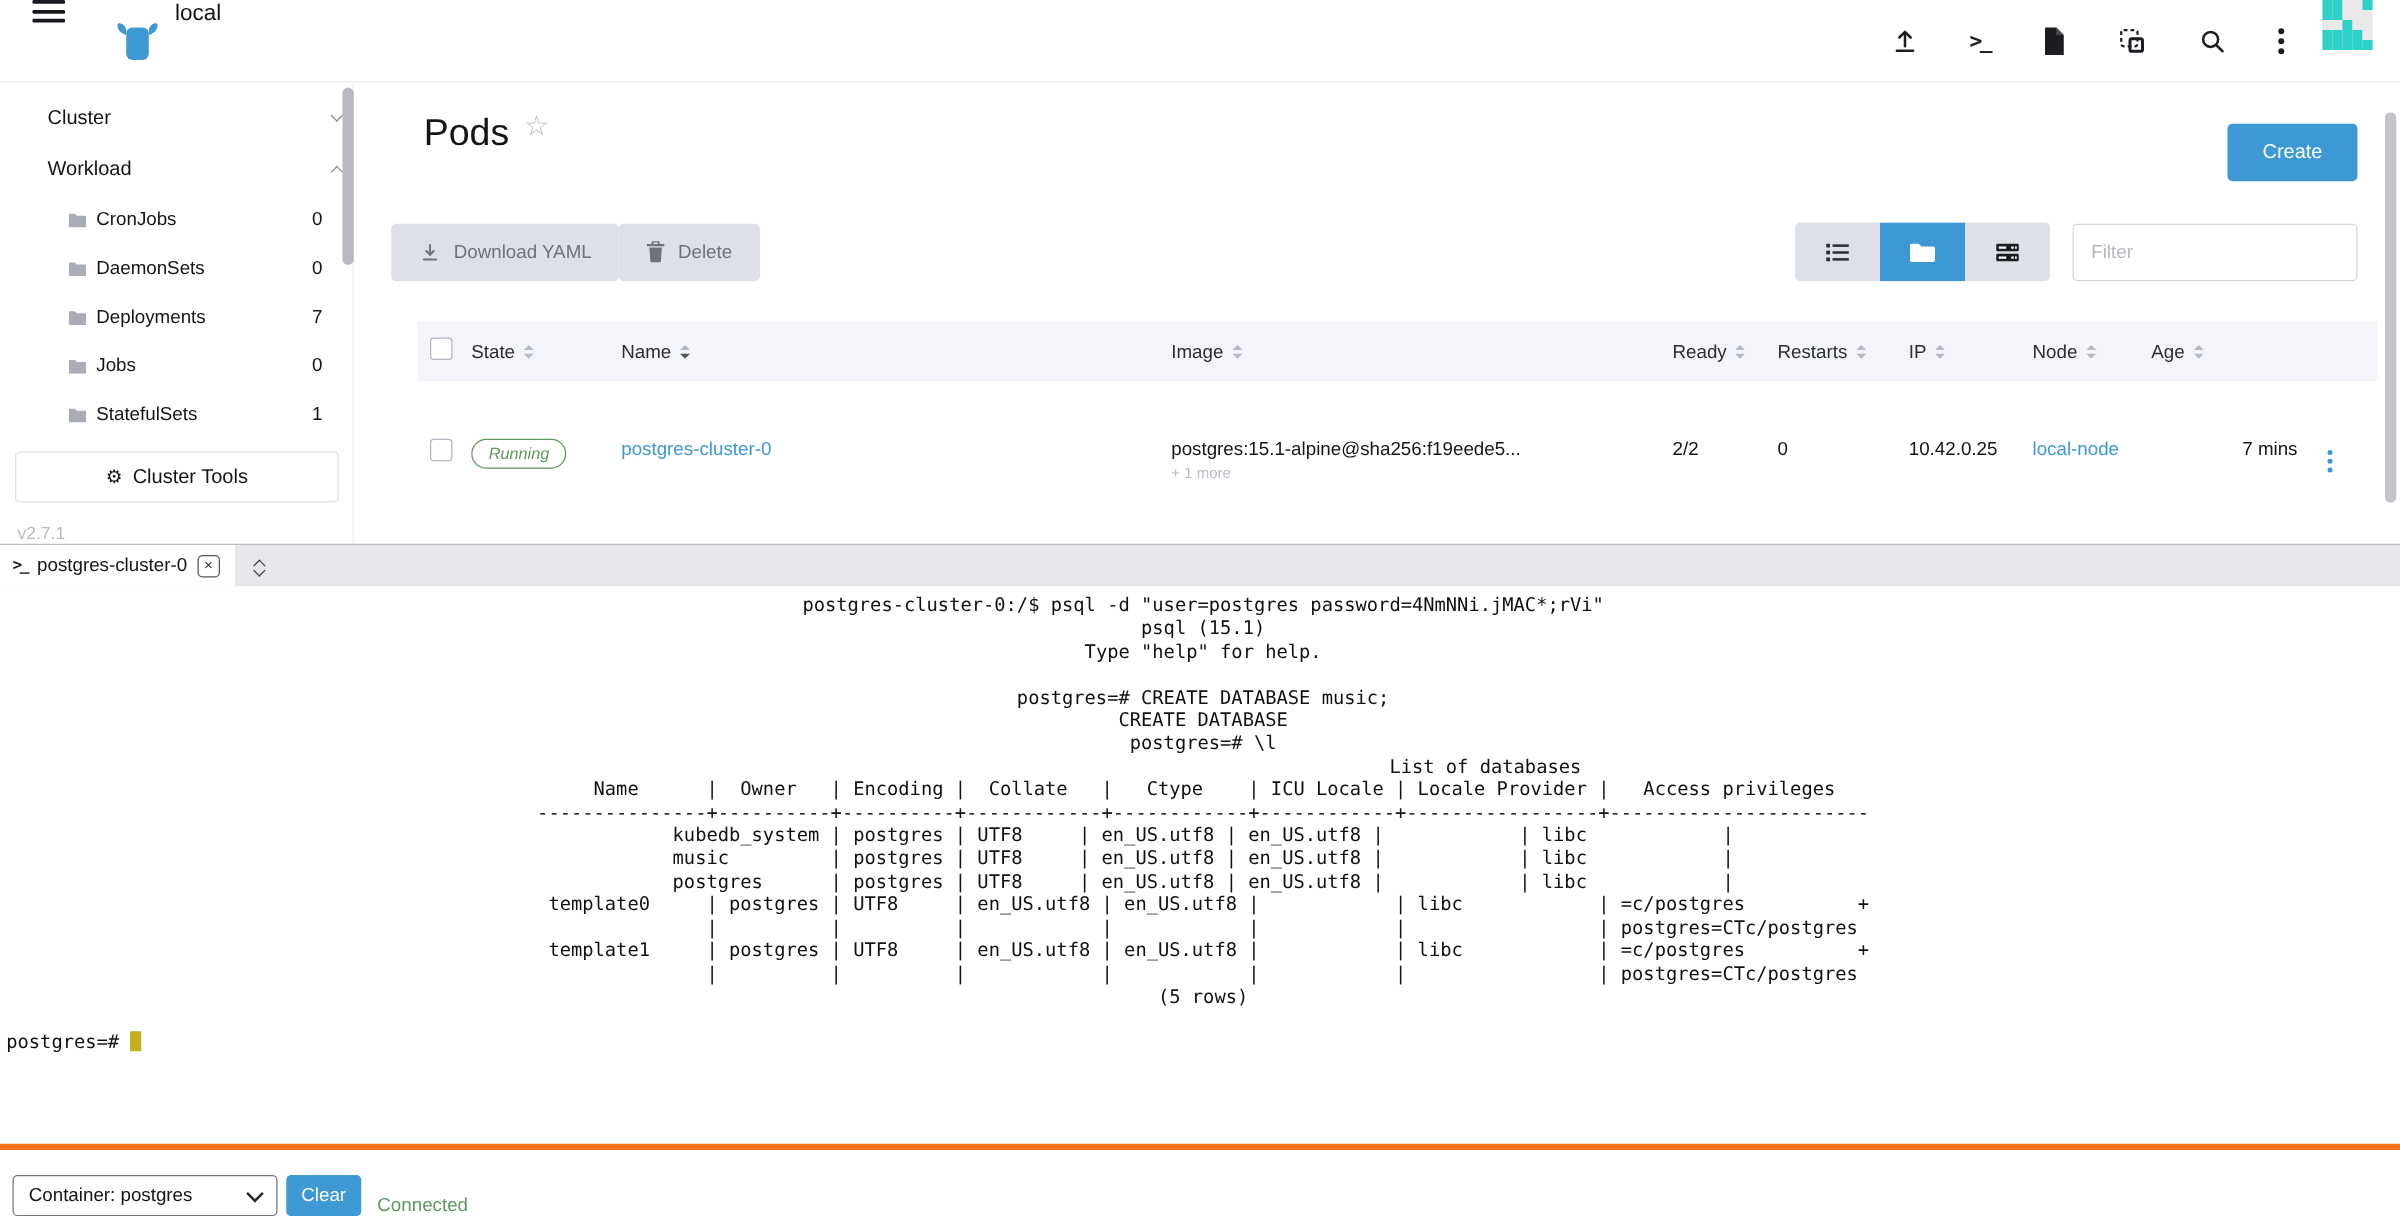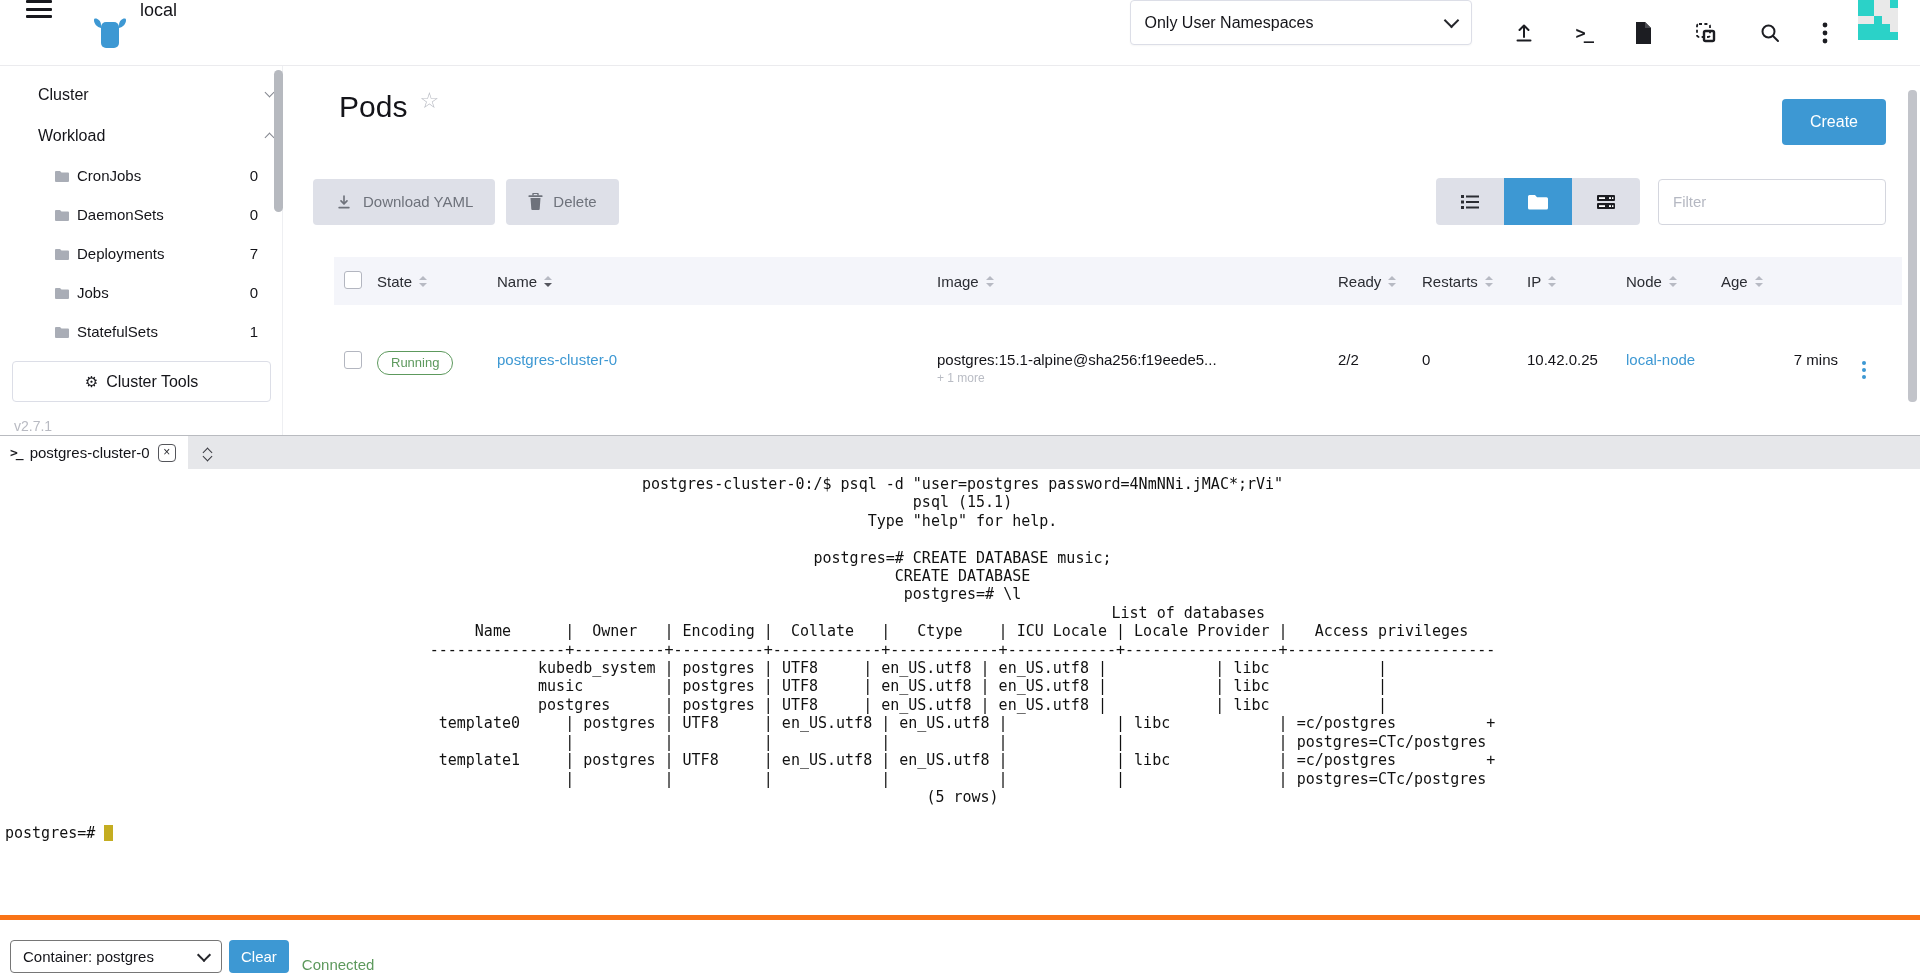--- a/index.html
+++ b/index.html
@@ -38,21 +38,21 @@
   .side-ver{margin:16px 0 0 14px;font-size:14px;color:#b8bac2;}
   .side-scroll{position:absolute;top:4px;left:274px;width:9px;height:142px;background:#b6b9bf;border-radius:5px;cursor:pointer;}
 
   
   .main{position:relative;flex:1;overflow:hidden;}
   .page-title-row{position:absolute;top:24px;left:42px;display:flex;align-items:flex-start;gap:12px;margin-left:14px;}
   .page-title{font-size:30px;font-weight:400;margin:0;color:#141419;}
   .star{font-size:22px;color:#b9bcc4;cursor:pointer;line-height:1;}
   .create-btn{position:absolute;top:33px;right:34px;height:46px;padding:0 28px;background:var(--primary,#3d98d3);color:#fff;font-size:16px;border:none;border-radius:4px;cursor:pointer;font-family:inherit;}
   .actions{position:absolute;top:112px;left:30px;right:34px;height:47px;display:flex;align-items:center;}
-  .dis-btn{height:46px;display:flex;align-items:center;gap:10px;padding:0 22px;background:#dee0e8;color:#6e727b;border:none;border-radius:4px;font-size:15px;margin-right:11px;font-family:inherit;cursor:default;}
+  .dis-btn{height:46px;display:flex;align-items:center;gap:10px;padding:0 22px;background:#dee0e8;color:#6e727b;border:none;border-radius:4px;font-size:15px;font-family:inherit;cursor:default;}
   .actions .right{margin-left:auto;display:flex;align-items:center;gap:18px;}
   .seg{display:flex;background:#dee0e8;border-radius:4px;overflow:hidden;}
   .seg button{width:68px;height:47px;border:none;background:transparent;display:flex;align-items:center;justify-content:center;cursor:pointer;padding:0;}
   .seg button.active{background:var(--primary,#3d98d3);}
   .filter-input{width:228px;height:46px;border:1px solid #d4d6de;border-radius:4px;box-sizing:border-box;padding:0 14px;font-size:15px;font-family:inherit;color:#141419;}
   .filter-input::placeholder{color:#b5b8c2;}
 
   
   .ptable{position:absolute;top:191px;left:51px;width:1568px;}
   .tgrid{display:grid;grid-template-columns:43px 120px 440px 401px 84px 105px 99px 95px 1fr 46px;align-items:center;}
@@ -63,21 +63,21 @@
   .sort .su{border-bottom-color:#b7bac3;border-top:none;}
   .sort .sd{border-top-color:#b7bac3;border-bottom:none;}
   .sort .sd.on{border-top-color:#55575e;}
   .cb{display:inline-block;width:16px;height:16px;border:1px solid #b3b6c0;border-radius:3px;background:#fff;margin-left:10px;cursor:pointer;}
   .spacer-row{height:30px;background:#fff;}
   .ns-band{height:54px;background:#f7f8fa;position:relative;}
   .ns-tab{position:absolute;left:0;top:0;height:54px;width:212px;background:#fff;clip-path:polygon(0 0,calc(100% - 26px) 0,100% 100%,0 100%);display:flex;align-items:center;padding-left:13px;box-sizing:border-box;font-size:16px;}
   .ns-tab b{font-weight:bold;}
   .trow{height:62px;background:#fff;align-items:start;font-size:15px;}
   .trow .cell{padding-top:16px;}
-  .badge{display:inline-block;border:1px solid var(--success,#5d995d);color:var(--success,#5d995d);border-radius:20px;padding:3px 13px;font-size:13px;line-height:1.2;}
+  .badge{display:inline-block;border:1px solid var(--success,#5d995d);color:var(--success,#5d995d);border-radius:20px;padding:3px 13px;font-size:13px;line-height:1.2;font-style:italic;}
   .blue-link{color:var(--primary,#3d98d3);text-decoration:none;cursor:pointer;}
   .img-more{font-size:12px;color:#b9bcc4;margin-top:3px;}
   .cell-age{text-align:right;padding-right:18px;}
   .kebab{display:inline-flex;flex-direction:column;gap:3px;background:none;border:none;cursor:pointer;padding:6px;}
   .kebab i{width:4px;height:4px;border-radius:50%;background:var(--primary,#3d98d3);}
   .page-scroll{position:absolute;top:90px;right:3px;width:9px;height:312px;background:#c2c4ca;border-radius:4px;cursor:pointer;}
 
   
   .drawer{position:absolute;top:435px;left:0;right:0;bottom:0;background:#fff;border-top:1px solid #b9bbc0;box-sizing:border-box;display:flex;flex-direction:column;}
   .tabbar{height:33px;background:#e6e7ea;display:flex;align-items:center;flex:none;}
@@ -110,24 +110,20 @@
       </button>
     <span class="logo">
       <svg class="ic" width="36" height="32" viewBox="0 0 36 32">
         <path fill="#3d98d3" d="M9 8 C9 2 2 0 2 3 c0 4 3 7 7 8z"></path>
         <path fill="#3d98d3" d="M27 8 C27 2 34 0 34 3 c0 4 -3 7 -7 8z"></path>
         <rect x="9" y="5" width="18" height="26" rx="5" fill="#3d98d3"></rect>
       </svg>
     </span>
     <span class="cluster-name">local</span>
     <div class="hdr-spacer"></div>
-    <div class="ns-select">
-      <span class="lbl">Only User Namespaces</span>
-      <i class="chev"></i>
-    </div>
     <div class="hdr-icons">
       <button class="icon-btn">
         <svg class="ic" width="24" height="24" viewBox="0 0 24 24" fill="none" stroke="#1c1d22" stroke-width="2" stroke-linecap="round" stroke-linejoin="round">
             <path d="M12 16V5"></path>
             <path d="M7.5 9 12 4.5 16.5 9"></path>
             <path d="M5.5 19.5h13"></path>
           </svg>
       </button>
       <button class="icon-btn">
           <span class="kicon">&gt;_</span>

